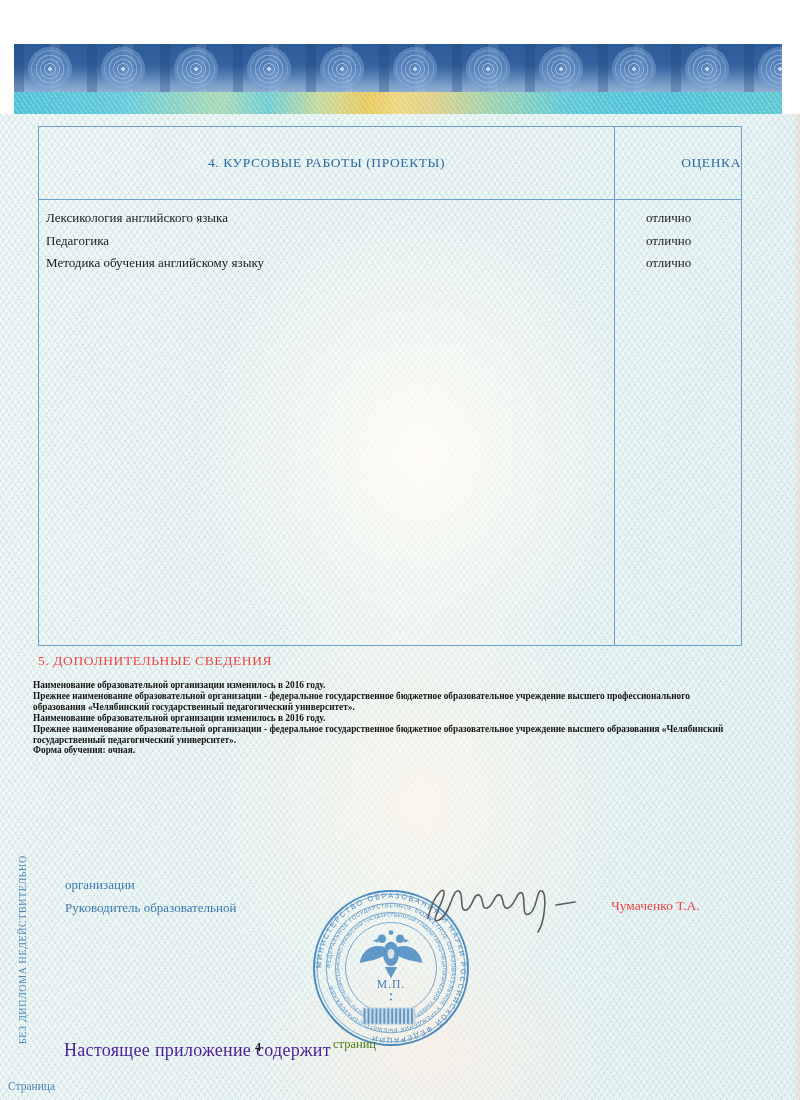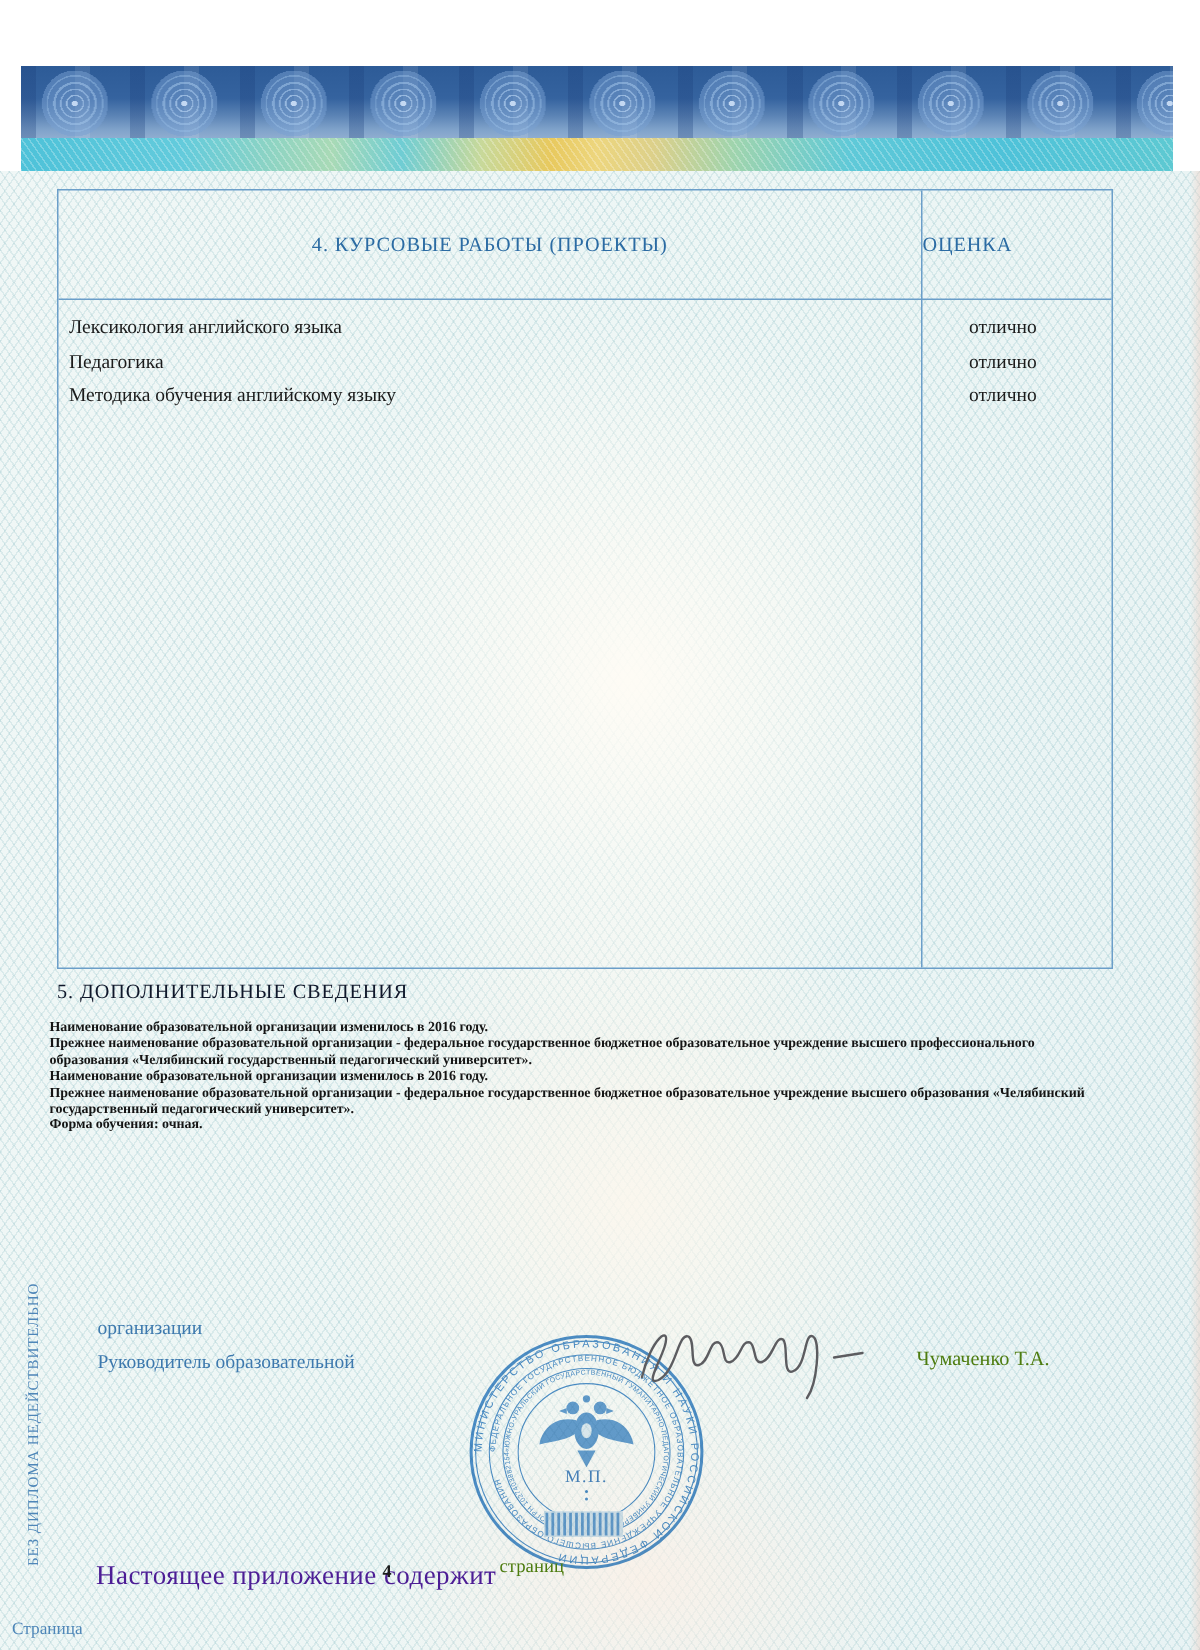--- a/index.html
+++ b/index.html
@@ -49,34 +49,34 @@
   }
   
   .gtable{position:absolute;left:38px;top:90px;width:702px;height:518px;border:1px solid #6b9ec9;}
   .gtable .vdiv{position:absolute;top:0;bottom:0;left:575px;width:1px;background:#6b9ec9;}
   .gtable .hdiv{position:absolute;left:0;right:0;top:72px;height:1px;background:#6b9ec9;}
   .gt-title{
     position:absolute;left:0;top:28px;width:575px;text-align:center;
     font-size:13.5px;letter-spacing:0.6px;color:#2b6ba3;
   }
   .gt-grade-hdr{
-    position:absolute;left:576px;top:28px;width:126px;text-align:left;
+    position:absolute;left:576px;top:28px;width:126px;text-align:right;
     font-size:13.5px;letter-spacing:0.6px;color:#2b6ba3;
   }
   .gt-rows{position:absolute;left:0;top:80px;right:0;}
   .gt-row{position:relative;height:22.5px;line-height:22.5px;font-size:13px;color:#1b1b1b;}
   .gt-row .cname{position:absolute;left:7px;white-space:nowrap;}
   .gt-row .cgrade{position:absolute;left:607px;white-space:nowrap;}
   
-  .sec5-title{position:absolute;left:38px;top:617px;font-size:13.5px;letter-spacing:0.6px;color:#0f172a;}
+  .sec5-title{position:absolute;left:38px;top:617px;font-size:13.5px;letter-spacing:0.6px;color:#ef4444;}
   .info{position:absolute;left:33px;top:644px;width:760px;}
   .info div{font-size:9.3px;font-weight:bold;color:#141414;line-height:10.9px;white-space:nowrap;}
   
   .head-label{position:absolute;left:65px;top:837px;font-size:13px;color:#3d79ae;line-height:23px;}
-  .signer{position:absolute;left:611px;top:862px;font-size:13.5px;color:#4d7c0f;}
+  .signer{position:absolute;left:611px;top:862px;font-size:13.5px;color:#ef4444;}
   .signature{position:absolute;left:418px;top:838px;z-index:6;}
   
   .stamp{position:absolute;left:310px;top:851px;width:162px;height:162px;opacity:0.92;mix-blend-mode:multiply;z-index:5;}
   
   .pages-prefix{position:absolute;left:64px;top:1004px;font-size:18px;color:#4c1d95;letter-spacing:0.3px;}
   .pages-count{position:absolute;left:255px;top:1004px;font-size:12px;color:#1b1b1b;font-weight:bold;}
   .pages-suffix{position:absolute;left:333px;top:1001px;font-size:12.5px;color:#4d7c0f;z-index:7;}
   .foot-page-label{position:absolute;left:8px;top:1044px;font-size:11.5px;color:#4e86b8;}
   .foot-page-num{position:absolute;left:23px;top:1066px;font-size:11.5px;color:#1b1b1b;}
   .foot-right{position:absolute;right:40px;top:1044px;font-size:11px;color:#4e86b8;white-space:nowrap;}

